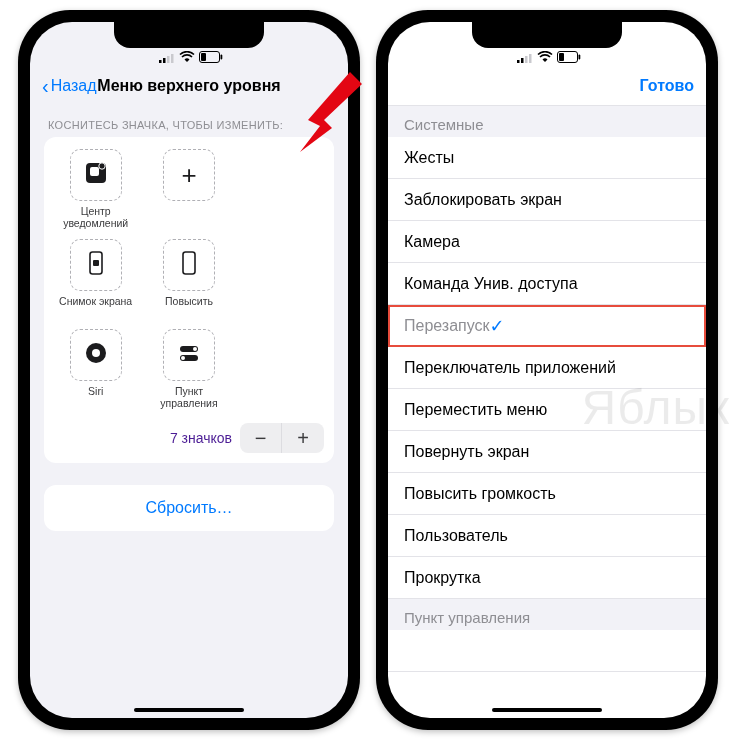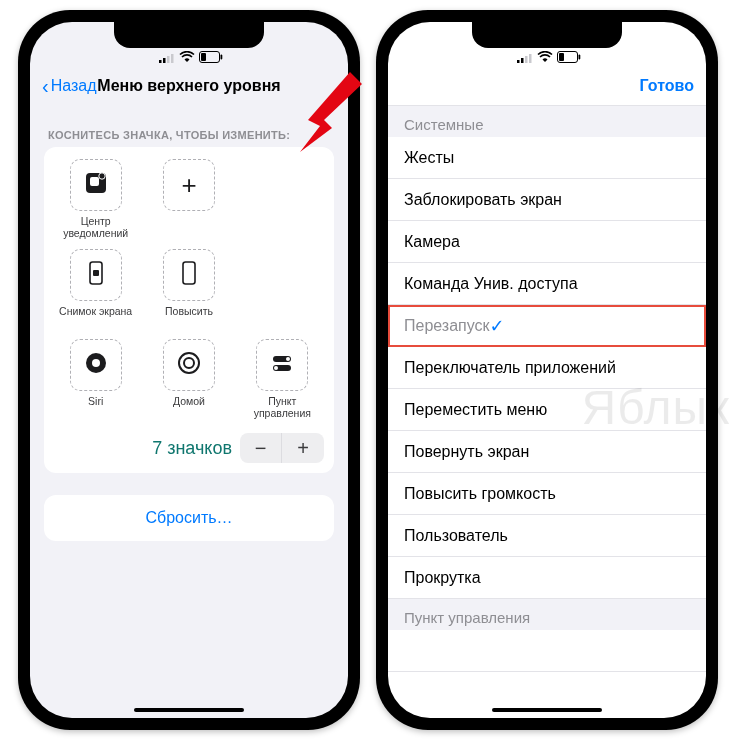--- a/index.html
+++ b/index.html
@@ -13,31 +13,31 @@
   .statusbar { height: 44px; display: flex; justify-content: space-between; align-items: center; padding: 0 22px 0 26px; font-size: 14px; font-weight: 600; color: #000; flex-direction: column; }
   .sb-left { display: flex; align-items: center; gap: 4px; }
   .sb-right { display: flex; align-items: center; gap: 4px; }
 
   .navbar { height: 40px; display: flex; align-items: center; justify-content: space-between; padding: 0 12px; position: relative; background: #f2f2f7; }
   .nav-back { color: #007aff; font-size: 16px; display: flex; align-items: center; gap: 2px; }
   .nav-title { font-size: 16px; font-weight: 600; color: #000; position: absolute; left: 50%; transform: translateX(-50%); white-space: nowrap; }
   .nav-right { color: #007aff; font-size: 16px; font-weight: 600; }
 
   .content { padding: 0 14px; }
-  .section-hint { font-size: 11px; color: #8e8e93; text-transform: uppercase; letter-spacing: .3px; margin: 23px 4px 6px; font-weight: bold; }
+  .section-hint { font-size: 11px; color: #8e8e93; text-transform: uppercase; letter-spacing: .3px; margin: 13px 4px 6px; }
 
   .card { background: #fff; border-radius: 12px; padding: 12px 10px 10px; }
   .grid { display: grid; grid-template-columns: repeat(3, 1fr); gap: 10px 10px; }
   .cell { display: flex; flex-direction: column; align-items: center; }
   .iconbox { width: 52px; height: 52px; border: 1.5px dashed #b0b0b5; border-radius: 10px; display: flex; align-items: center; justify-content: center; background: #fff; }
   .iconbox svg { width: 30px; height: 30px; }
   .cell-label { font-size: 10.5px; color: #3a3a3c; text-align: center; margin-top: 4px; line-height: 1.15; min-height: 24px; }
 
   .count-row { display: flex; align-items: center; justify-content: flex-end; gap: 8px; margin-top: 14px; }
-  .count-label { font-size: 18px; color: #0f766e; }
+  .count-label { font-size: 14px; color: #4c1d95; }
   .stepper { display: flex; }
   .step-btn { width: 42px; height: 30px; background: #eeeef0; display: flex; align-items: center; justify-content: center; font-size: 20px; color: #3a3a3c; }
   .step-btn:first-child { border-radius: 8px 0 0 8px; border-right: 1px solid #dcdce0; }
   .step-btn:last-child { border-radius: 0 8px 8px 0; }
 
   .reset-card { background: #fff; border-radius: 12px; padding: 14px; margin-top: 22px; text-align: center; color: #007aff; font-size: 16px; }
 
   .arrow { position: absolute; top: 60px; left: 270px; z-index: 60; pointer-events: none; }
 
   
@@ -157,31 +157,20 @@
                       <circle cx="15" cy="15" r="4" fill="#fff"></circle>
                     </svg>
                 </span>
               </div>
               <div class="cell-label">Siri</div>
             </div>
             <div class="cell">
               <div class="iconbox">
                 <span>
                   <svg viewBox="0 0 30 30">
-                      <circle cx="15" cy="15" r="10" stroke="#1c1c1e" stroke-width="2" fill="none"></circle>
-                      <circle cx="15" cy="15" r="5" stroke="#1c1c1e" stroke-width="2" fill="none"></circle>
-                    </svg>
-                </span>
-              </div>
-              <div class="cell-label">Домой</div>
-            </div>
-            <div class="cell">
-              <div class="iconbox">
-                <span>
-                  <svg viewBox="0 0 30 30">
                       <rect x="6" y="8" width="18" height="6" rx="3" fill="#1c1c1e"></rect>
                       <circle cx="21" cy="11" r="2" fill="#fff"></circle>
                       <rect x="6" y="17" width="18" height="6" rx="3" fill="#1c1c1e"></rect>
                       <circle cx="9" cy="20" r="2" fill="#fff"></circle>
                     </svg>
                 </span>
               </div>
               <div class="cell-label">Пункт управления</div>
             </div>
           </div>

